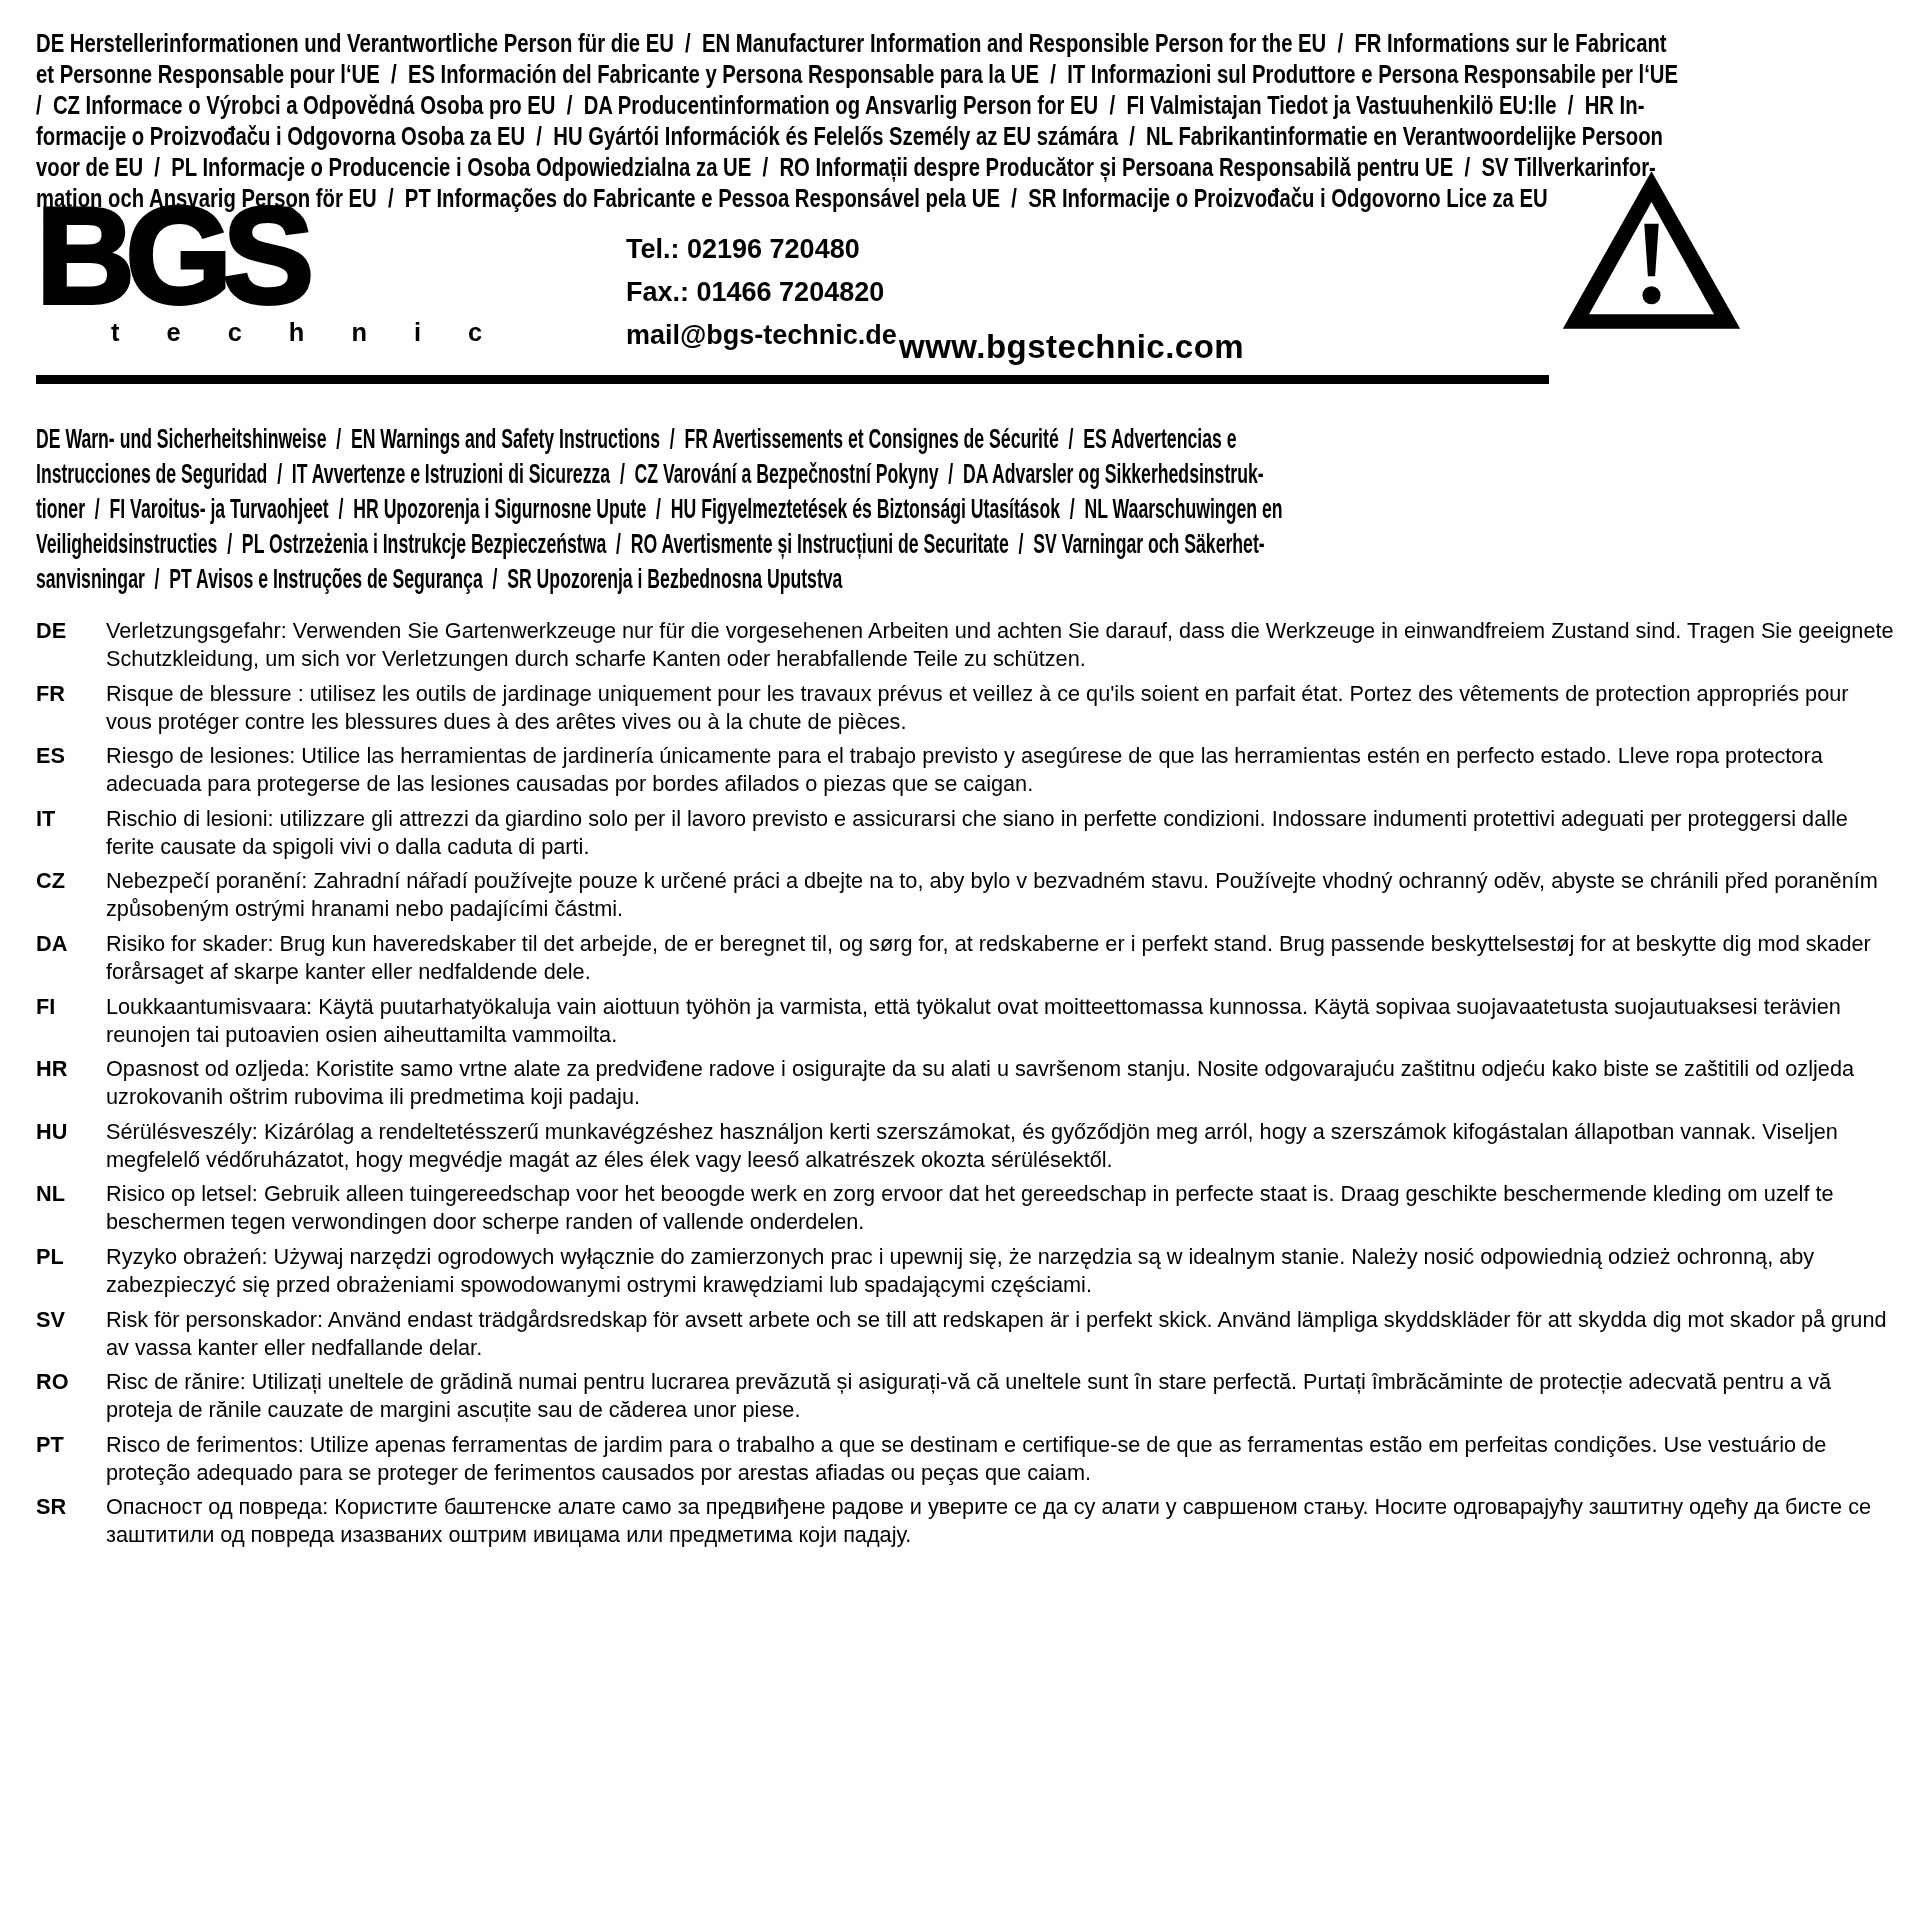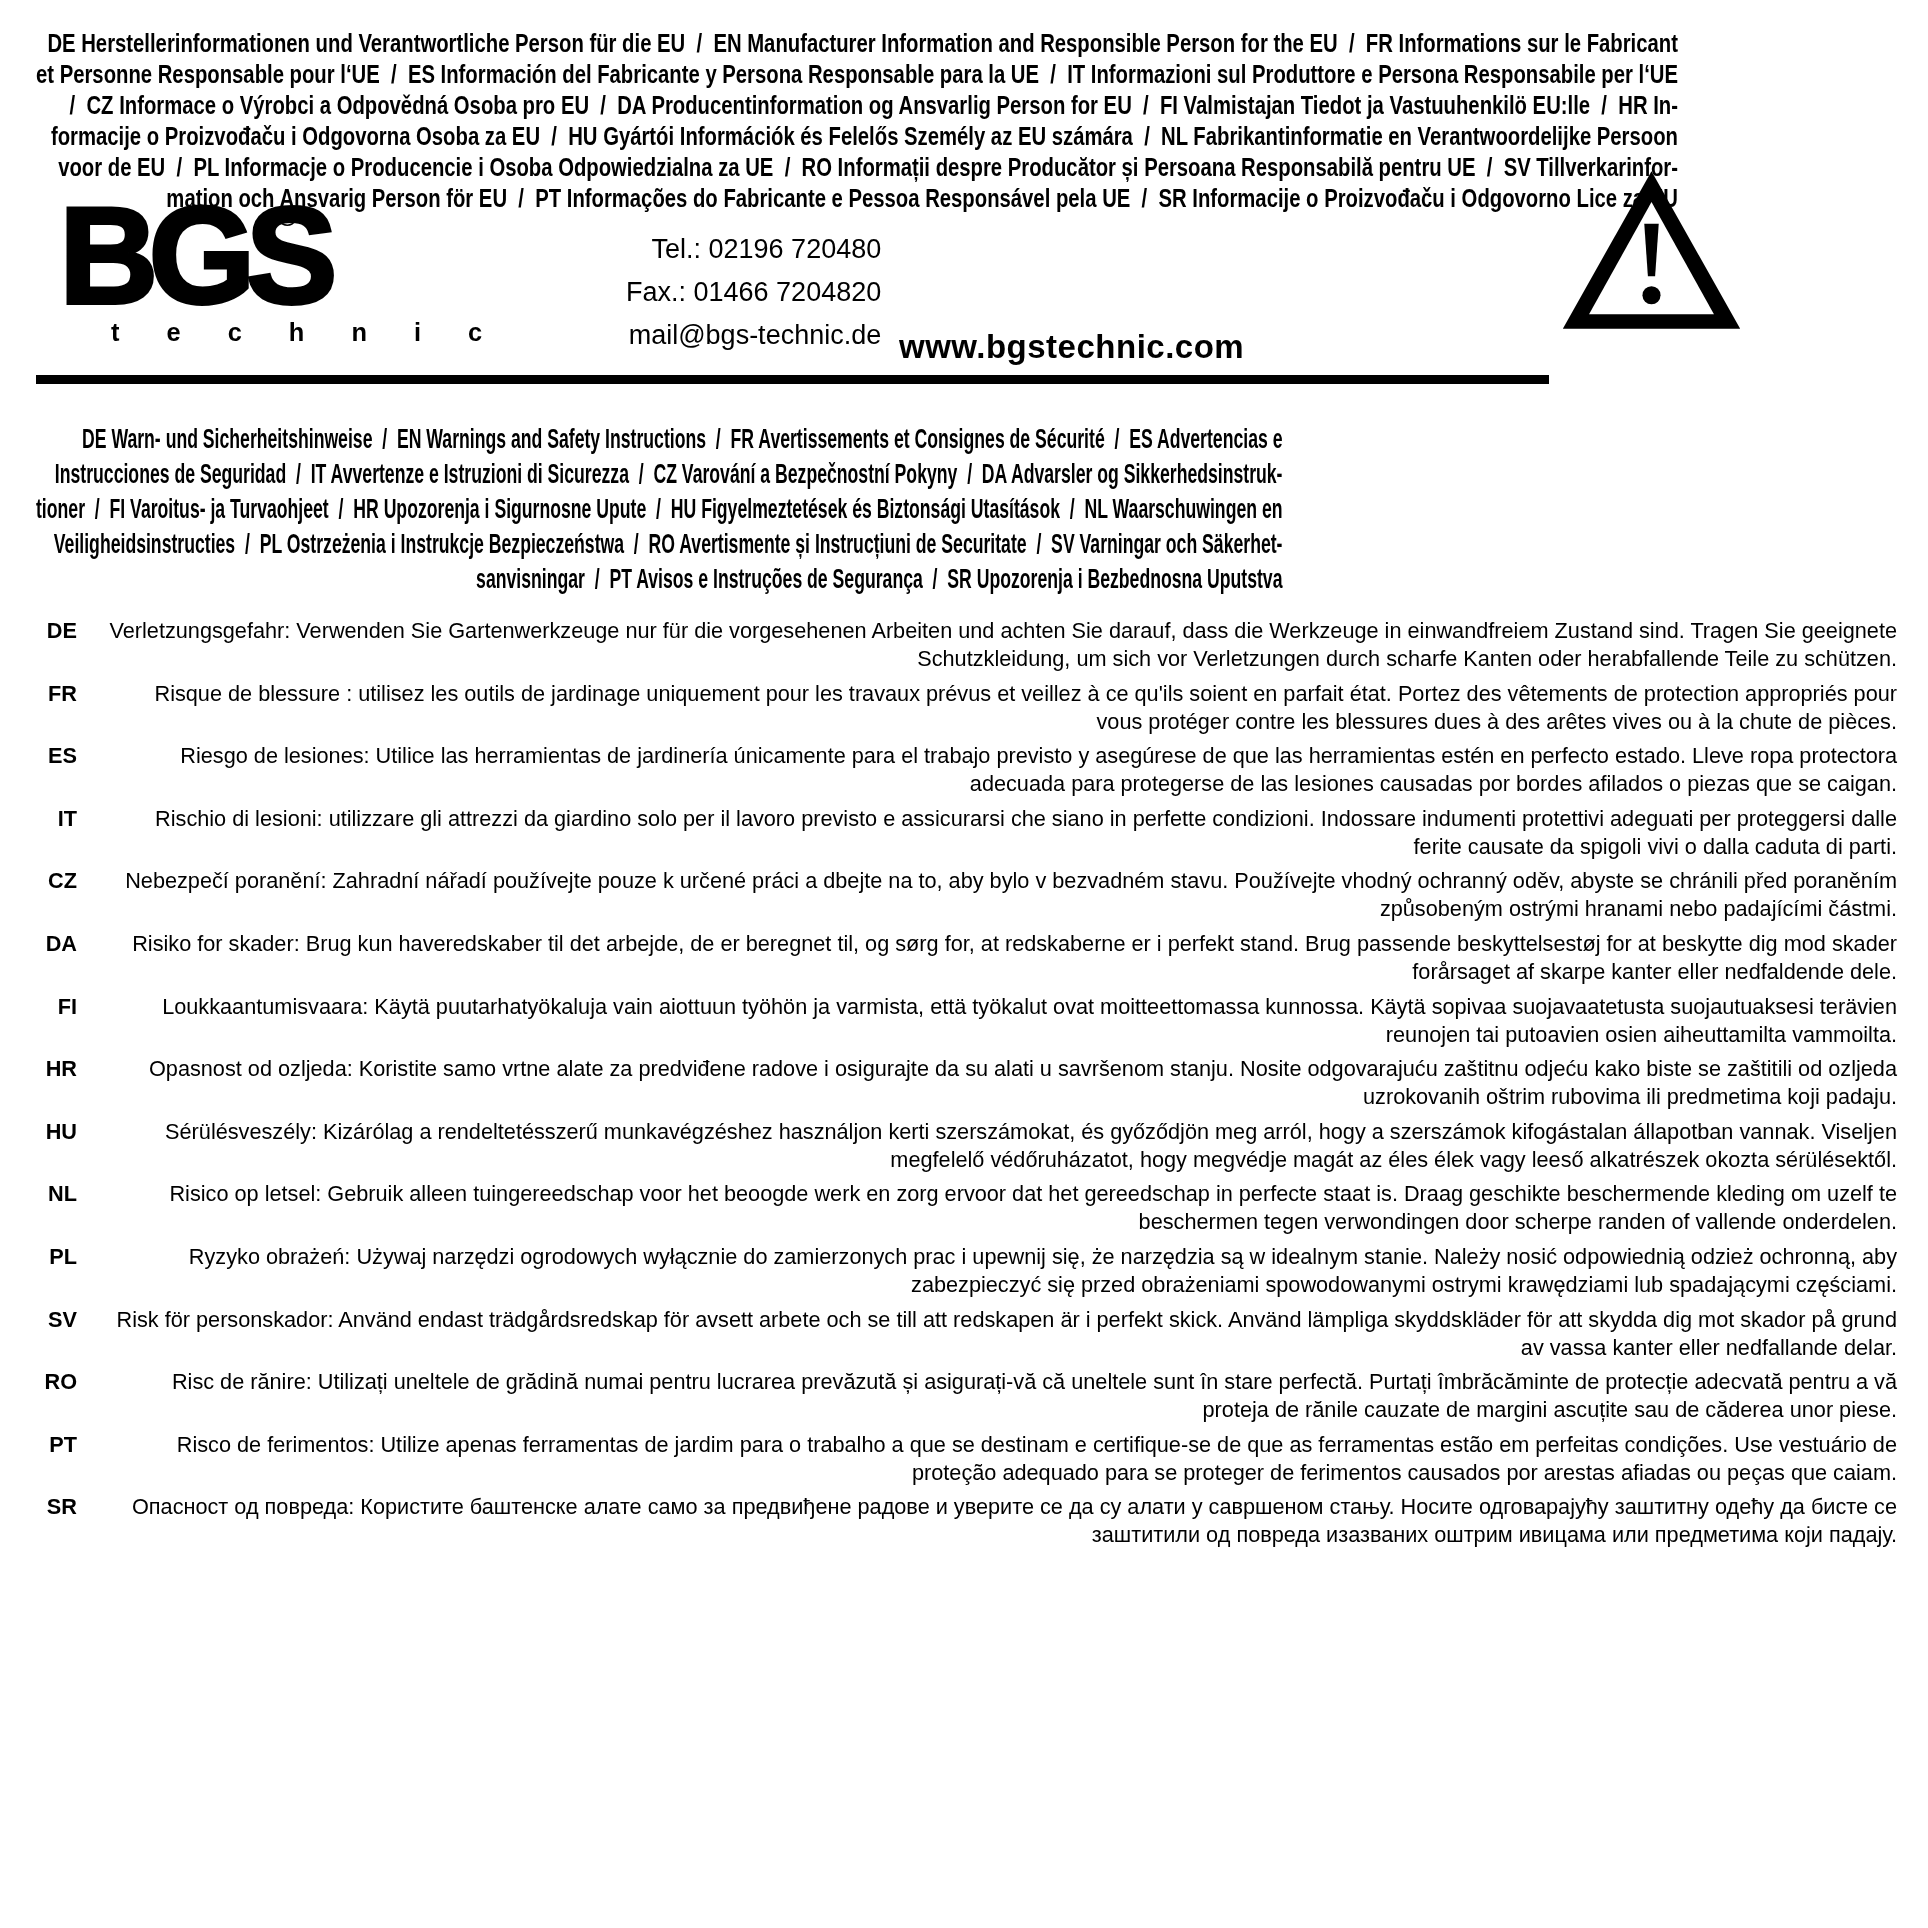--- a/index.html
+++ b/index.html
@@ -1,21 +1,21 @@
 <!DOCTYPE html>
 <html style="font-size:15px"><head>
 <meta charset="utf-8">
 <style>
   html, body { margin: 0; padding: 0; }
   body {
     width: 1928px; height: 1928px;
     background: #ffffff; color: #000000;
     font-family: "Liberation Sans", sans-serif;
   }
-  .sheet { position: relative; width: 1928px; height: 1928px; background: #fff; overflow: hidden; text-align: right; }
+  .sheet { position: relative; width: 1928px; height: 1928px; background: #fff; overflow: hidden; }
 
   
   .top-header {
     position: absolute; left: 36px; top: 28px;
     font-weight: bold; font-size: 26px; line-height: 31px;
     transform: scaleX(0.78); transform-origin: 0 0;
   }
   .top-header .hline { white-space: pre; }
 
   
@@ -26,21 +26,21 @@
     font-size: 137px; line-height: 111px; font-weight: bold;
     letter-spacing: -9.4px; -webkit-text-stroke: 3.8px #000;
   }
   .logo-reg { position: absolute; left: 241px; top: 1.9px; font-size: 28px; font-weight: bold; }
   .logo-sub {
     margin-top: 7.5px; padding-left: 75px;
     font-size: 25.4px; font-weight: bold; letter-spacing: 20px; white-space: nowrap;
   }
   .contact-col { position: absolute; top: 21px; font-size: 27px; line-height: 43px; }
   .col-address { left: 291px; }
-  .col-phone  { left: 590px; }
+  .col-phone  { left: 590px; font-weight: bold; }
   .website {
     position: absolute; left: 863px; top: 121px;
     font-size: 33px; font-weight: bold; letter-spacing: 0.5px;
   }
 
   .warning-triangle { position: absolute; left: 1561px; top: 169px; width: 181px; height: 162px; }
 
   .divider { position: absolute; left: 36px; top: 375px; width: 1513px; height: 8.5px; background: #000; }
 
   

